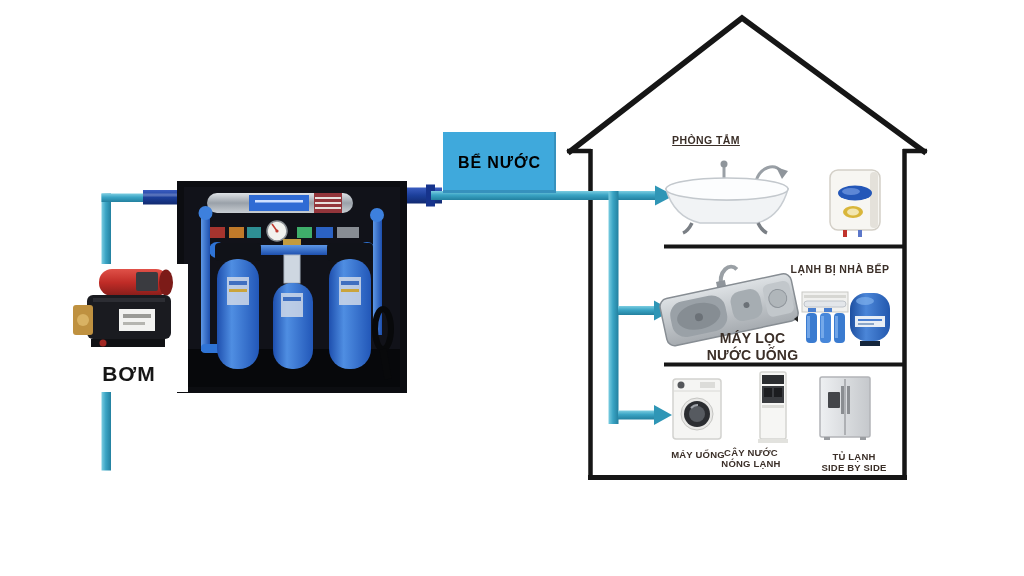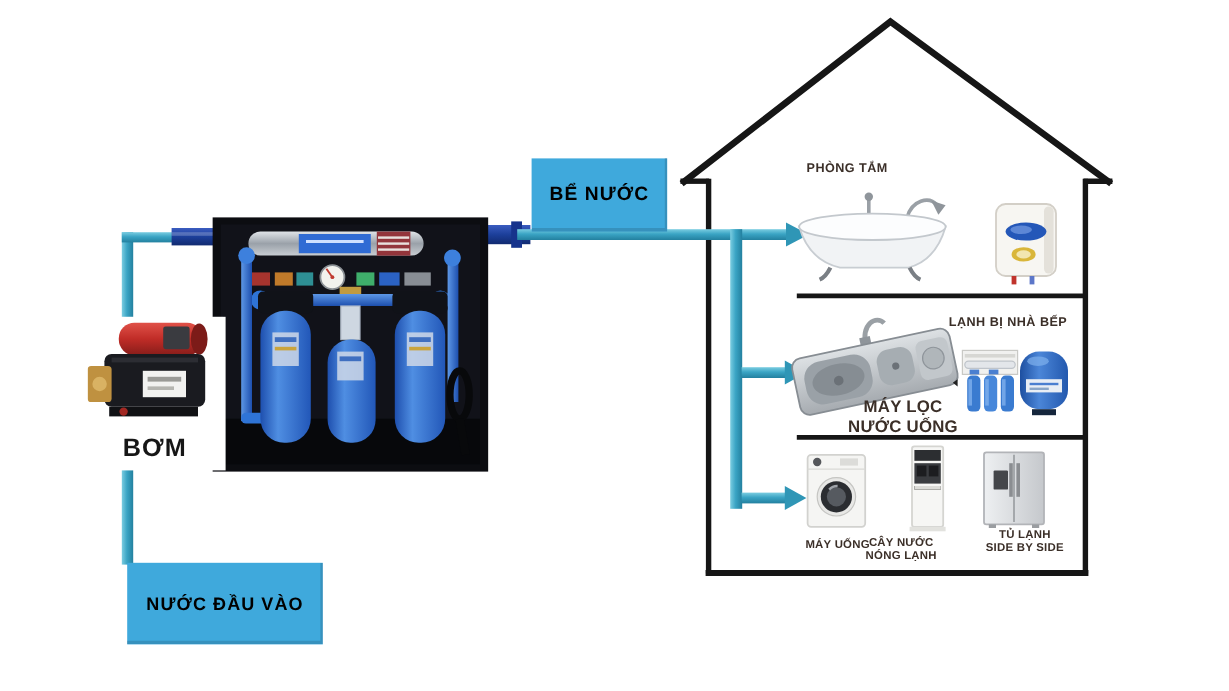--- a/index.html
+++ b/index.html
@@ -176,23 +176,22 @@
       <rect x="46" y="45" width="36" height="22" fill="#f2f2f0"></rect>
       <rect x="50" y="50" width="28" height="4" fill="#9a9a96"></rect>
       <rect x="50" y="58" width="22" height="3" fill="#b5b5b0"></rect>
       <rect x="18" y="75" width="74" height="8" fill="#101114"></rect>
       <circle cx="30" cy="79" r="3.5" fill="#a22823"></circle>
     </svg>
     <div class="pumplbl">BƠM</div>
   </div>
 
   <div class="bluebox" style="left:443px;top:132px;width:113px;height:61px;font-size:16px;">BỂ NƯỚC</div>
-  <div class="bluebox" style="left:106px;top:469px;width:163px;height:68px;">NƯỚC ĐẦU VÀO</div>
-
-  <div class="lbl big" style="left:660px;top:134px;width:92px;">PHÒNG TẮM</div>
+
+  <div class="lbl big" style="left:660px;top:134px;width:92px;text-decoration:underline;">PHÒNG TẮM</div>
 
   <svg class="abs" style="left:660px;top:155px;" width="142" height="85" viewBox="0 0 142 85">
     <g stroke="#9aa0a6" fill="none" stroke-width="3">
       <path d="M64 28 L64 10"></path>
       <path d="M96 26 C100 12 114 8 121 16"></path>
     </g>
     <circle cx="64" cy="9" r="3.5" fill="#8f959b"></circle>
     <polygon points="116,12 128,16 122,24" fill="#8f959b"></polygon>
     <path d="M6 34 Q14 62 40 68 L97 68 Q120 62 128 34 Q98 45 67 45 Q36 45 6 34 Z" fill="#f1f3f5" stroke="#c8cdd2" stroke-width="1.5"></path>
     <ellipse cx="67" cy="34" rx="61" ry="11" fill="#fcfdfe" stroke="#c3c8cd" stroke-width="1.5"></ellipse>
@@ -300,16 +299,16 @@
       </linearGradient>
     </defs>
     <rect x="3" y="3" width="50" height="60" rx="2" fill="url(#fridgeg)" stroke="#b2b4b8" stroke-width="1.5"></rect>
     <line x1="28" y1="5" x2="28" y2="61" stroke="#9fa2a6" stroke-width="1.5"></line>
     <rect x="11" y="18" width="12" height="16" rx="1" fill="#44464a"></rect>
     <rect x="24" y="12" width="3" height="28" fill="#8a8d91"></rect>
     <rect x="30" y="12" width="3" height="28" fill="#8a8d91"></rect>
     <rect x="7" y="63" width="6" height="3" fill="#9a9da1"></rect>
     <rect x="43" y="63" width="6" height="3" fill="#9a9da1"></rect>
   </svg>
-  <div class="lbl" style="left:814px;top:440px;width:80px;">TỦ LẠNH
+  <div class="lbl" style="left:814px;top:451px;width:80px;">TỦ LẠNH
 SIDE BY SIDE</div>
 
 </div>
 
 </body></html>

